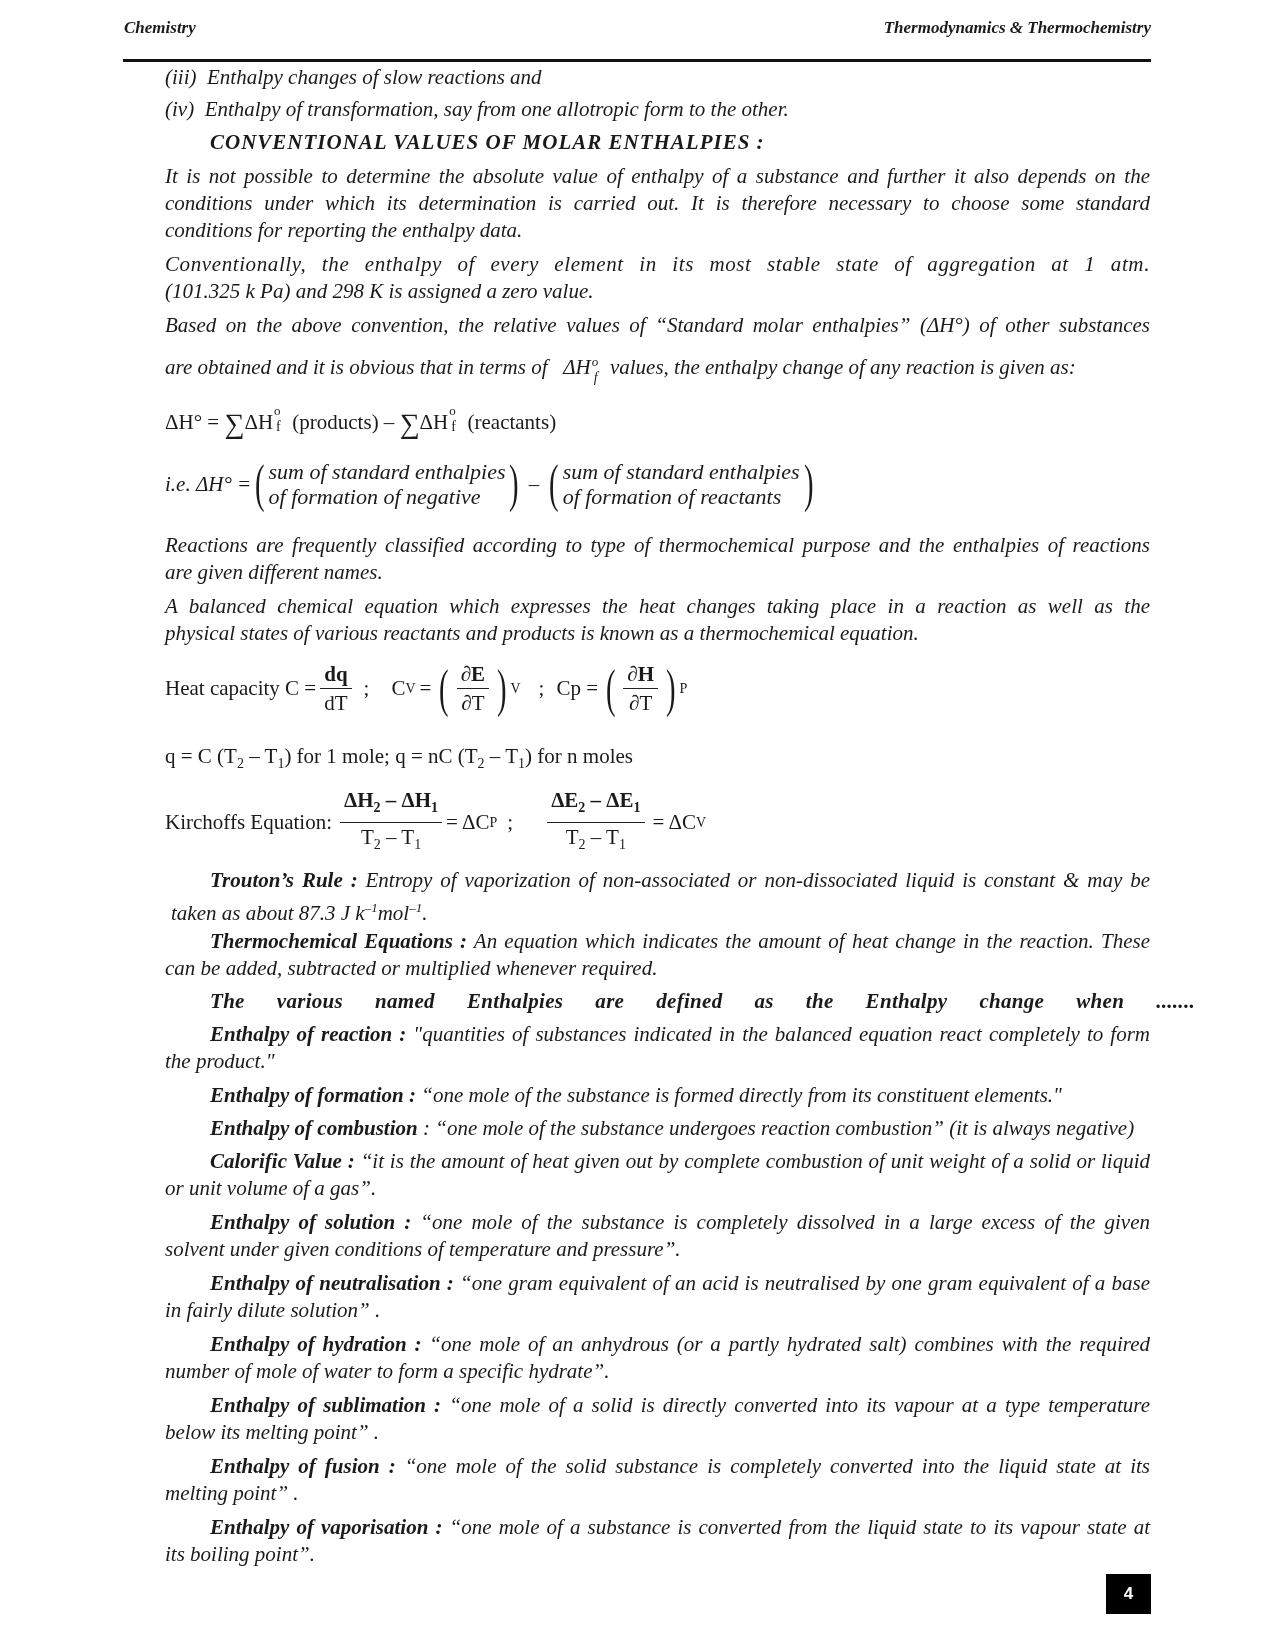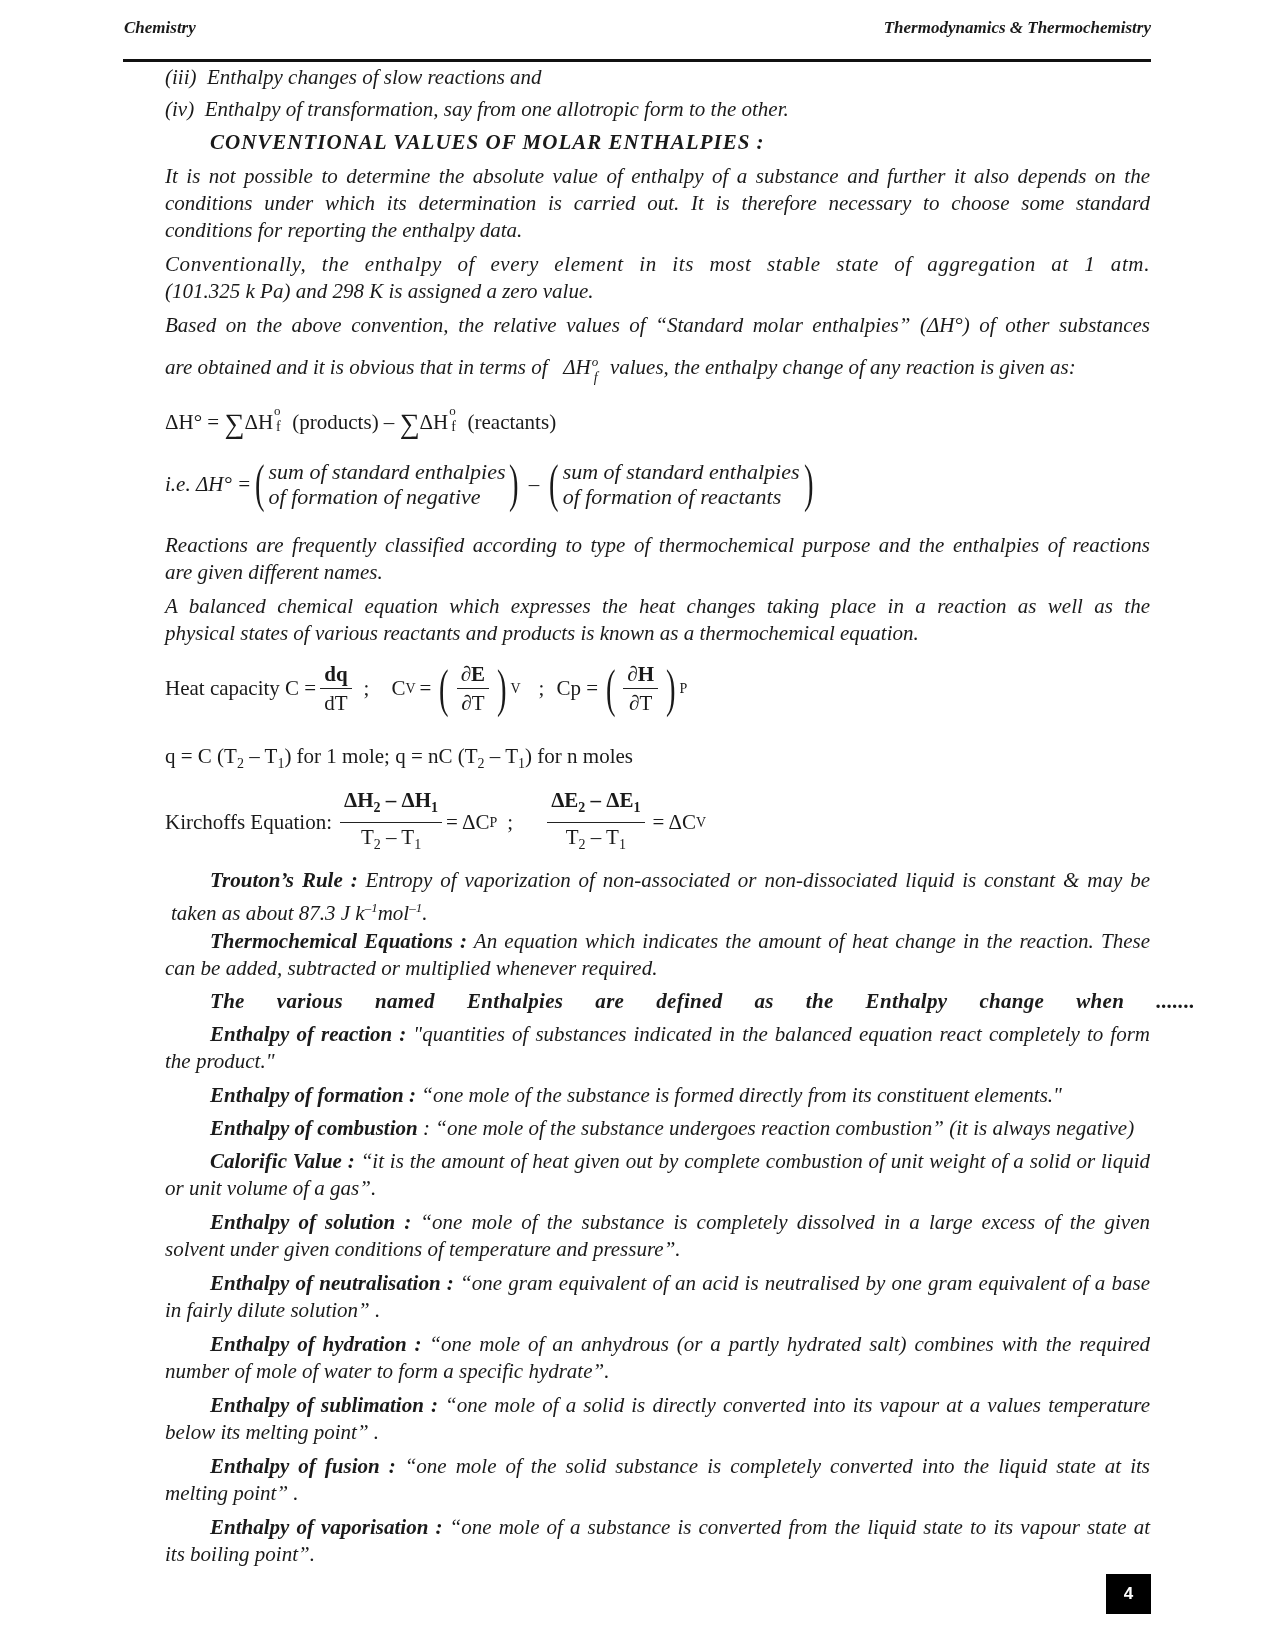--- a/index.html
+++ b/index.html
@@ -162,21 +162,21 @@
     <div class="ln" style="top: 1082px;"><span class="b">Enthalpy of  formation :</span> <span>“one mole of the substance is formed directly from its constituent elements."</span></div>
     <div class="ln" style="top: 1115px;"><span class="b">Enthalpy of combustion</span> <span>: “one mole of the substance undergoes reaction combustion” (it is always negative)</span></div>
     <div class="ln just" style="top: 1148px;"><span class="b">Calorific Value :</span> <span>“it is the amount of heat given out by complete combustion of unit weight of a solid or liquid</span></div>
     <div class="ln" style="top: 1175px;">or unit volume of a gas”.</div>
     <div class="ln just" style="top: 1209px;"><span class="b">Enthalpy of solution :</span> <span>“one mole of the substance is completely dissolved in a large excess of the given</span></div>
     <div class="ln" style="top: 1236px;">solvent under given conditions of temperature and pressure”.</div>
     <div class="ln just" style="top: 1270px;"><span class="b">Enthalpy of  neutralisation :</span> <span>“one gram equivalent of an acid is neutralised by one gram equivalent of a base</span></div>
     <div class="ln" style="top: 1297px;">in fairly dilute solution” .</div>
     <div class="ln just" style="top: 1331px;"><span class="b">Enthalpy of hydration :</span> <span>“one mole of an anhydrous (or a partly hydrated salt) combines with the required</span></div>
     <div class="ln" style="top: 1358px;">number of mole of water to form a specific hydrate”.</div>
-    <div class="ln just" style="top: 1392px;"><span class="b">Enthalpy of sublimation :</span> <span>“one mole of a solid is directly converted into its vapour at a values temperature</span></div>
+    <div class="ln just" style="top: 1392px;"><span class="b">Enthalpy of sublimation :</span> <span>“one mole of a solid is directly converted into its vapour at a type temperature</span></div>
     <div class="ln" style="top: 1419px;">below its melting point” .</div>
     <div class="ln just" style="top: 1453px;"><span class="b">Enthalpy of  fusion :</span> <span>“one mole of the solid substance is completely converted into the liquid state at its</span></div>
     <div class="ln" style="top: 1480px;">melting point” .</div>
     <div class="ln just" style="top: 1514px;"><span class="b">Enthalpy of  vaporisation :</span> <span>“one mole of a substance is converted from the liquid state to its vapour state at</span></div>
     <div class="ln" style="top: 1541px;">its boiling point”.</div>
   </div>
 
 <div class="pagebox">4</div>
 
 </body></html>

